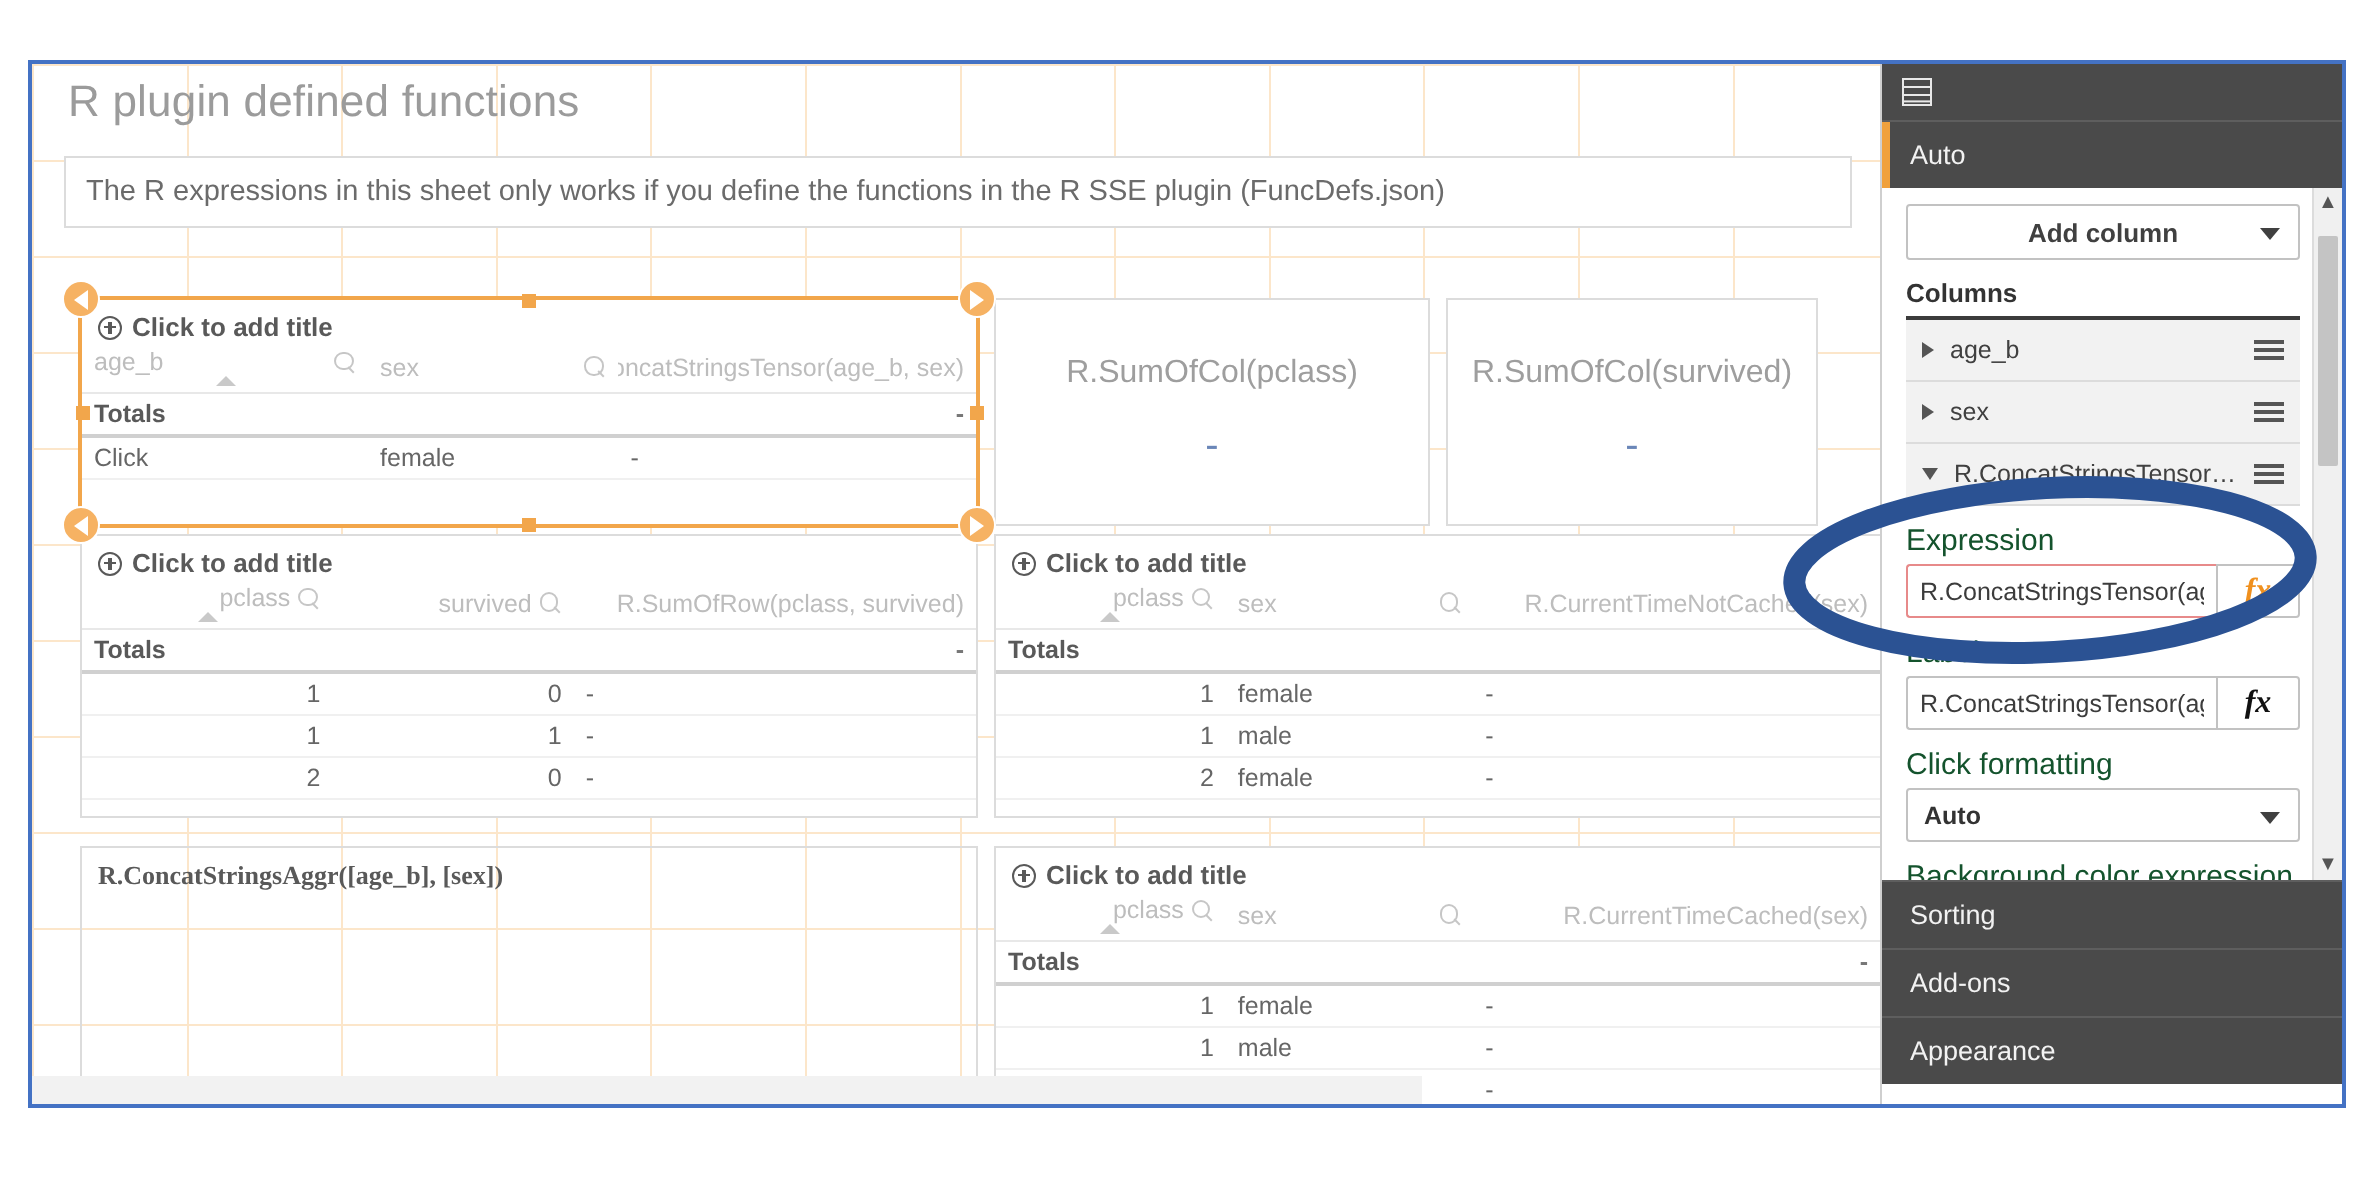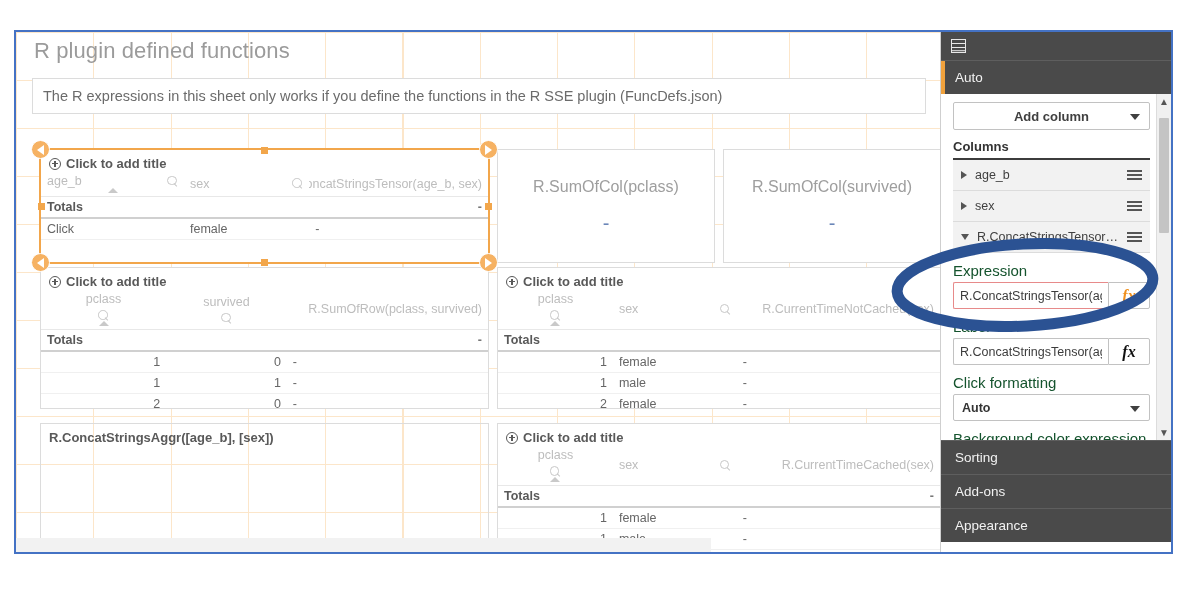--- a/index.html
+++ b/index.html
@@ -74,21 +74,21 @@
 
   
   table.qtable { width: 100%; border-collapse: collapse; table-layout: fixed; }
   table.qtable th {
     font-weight: normal; font-size: 12.5px; color: #bdbdbd;
     padding: 3px 6px; text-align: left; vertical-align: middle;
     border-bottom: 1px solid #e8e8e8; background: transparent;
     white-space: nowrap; overflow: hidden;
   }
   table.qtable th .th-in { display: flex; align-items: center; justify-content: space-between; gap: 4px; }
-  table.qtable th.num .th-in { justify-content: flex-end; flex-direction: column; }
+  table.qtable th.num .th-in { justify-content: flex-end; }
   table.qtable th.num .th-in .lbl { order: 1; }
   table.qtable th.num .th-in .mag { order: 2; }
   table.qtable th.rt { text-align: right; }
   table.qtable th.rt .th-in { justify-content: flex-end; }
   .mag {
     width: 11px; height: 11px; flex: none; position: relative; opacity: .85;
   }
   .mag::before {
     content: ""; position: absolute; left: 0; top: 0;
     width: 7.5px; height: 7.5px; border: 1.2px solid #bdbdbd; border-radius: 50%;
@@ -333,21 +333,21 @@
         </table>
       </div>
 
       <div class="obj" style="left:481px; top:117px; width:218px; height:114px;">
         <div class="kpi-wrap">
           <div class="kpi-label">R.SumOfCol(pclass)</div>
           <div class="kpi-value">-</div>
         </div>
       </div>
 
-      <div class="obj" style="left:707px; top:117px; width:218px; height:114px;">
+      <div class="obj" style="left:707px; top:117px; width:186px; height:114px;">
         <div class="kpi-wrap">
           <div class="kpi-label">R.SumOfCol(survived)</div>
           <div class="kpi-value">-</div>
         </div>
       </div>
 
       <div class="obj" style="left:24px; top:235px; width:449px; height:142px;">
         <div class="obj-title">
           <span class="plus-ico"></span>
           <span>Click to add title</span>
@@ -456,21 +456,21 @@
             </tr>
             <tr class="drow">
               <td class="num">2</td>
               <td>female</td>
               <td class="meas">-</td>
             </tr>
           </tbody>
         </table>
       </div>
 
-      <div class="obj" style="left:24px; top:391px; width:449px; height:143px; background:transparent;">
+      <div class="obj" style="left:24px; top:391px; width:449px; height:143px; background:transparent;font-family:Liberation Serif, serif;">
         <div class="obj-title">
           <span>R.ConcatStringsAggr([age_b], [sex])</span>
         </div>
       </div>
 
       <div class="obj" style="left:481px; top:391px; width:444px; height:143px;">
         <div class="obj-title">
           <span class="plus-ico"></span>
           <span>Click to add title</span>
         </div>

